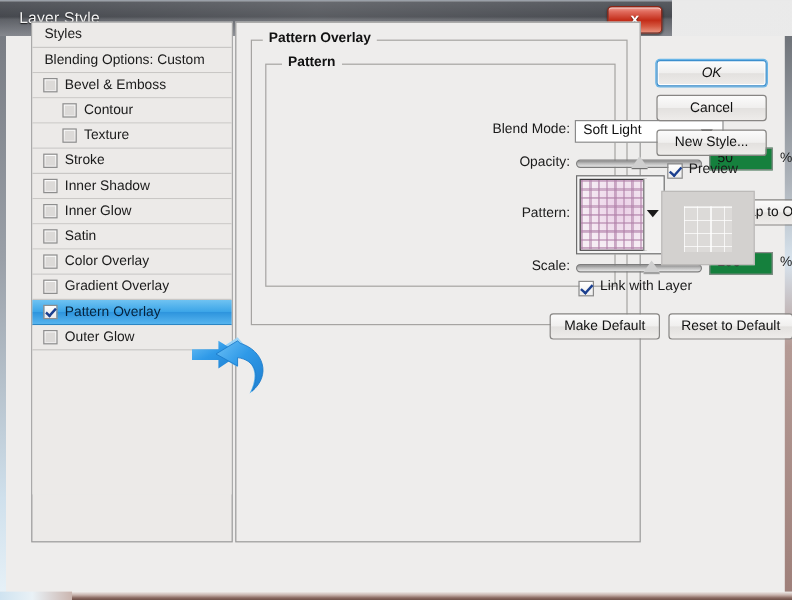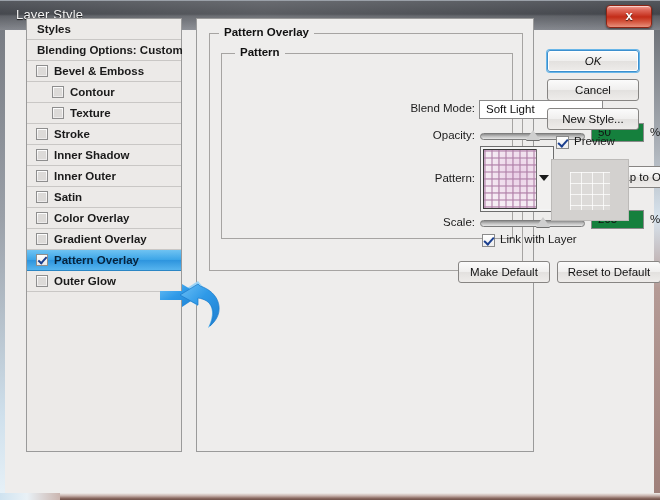--- a/index.html
+++ b/index.html
@@ -11,21 +11,21 @@
     -webkit-font-smoothing:antialiased;
   }
 
   
   #window{
     position:absolute;left:0;top:0;width:660px;height:500px;
     box-sizing:border-box;
     background:linear-gradient(to bottom,#e9e9e9 0%,#eeeeee 100%);
   }
   #titlebar{
-    position:absolute;left:0;top:0;width:660px;height:30px;
+    position:absolute;left:0;top:0;width:560px;height:30px;
     background:linear-gradient(to bottom,#4c4f55 0%,#3a3d43 45%,#54575d 52%,#7d8087 100%);
     border-top:1px solid #9aa0a8;
     box-sizing:border-box;
   }
   #titlebar-inner{
     position:absolute;left:0;top:0;width:660px;height:30px;
     background:linear-gradient(to right,rgba(255,255,255,0.06),rgba(255,255,255,0.16) 40%,rgba(255,255,255,0.04));
   }
   #title-text{
     position:absolute;left:16px;top:6px;
@@ -70,25 +70,24 @@
     position:absolute;left:0;bottom:0;width:660px;height:7px;
     background:linear-gradient(to bottom,#f0eeec 0%,#c8b4ae 40%,#8a6a62 75%,#6f5149 100%);
   }
   #bottom-frame-left{
     position:absolute;left:0;bottom:0;width:60px;height:7px;
     background:linear-gradient(to right,#cfe3f0,#e9f1f6 45%,#cbb6b0);
   }
 
   
   #styles-list{
-    position:absolute;left:26px;top:18px;width:156px;height:434px;
+    position:absolute;left:26px;top:18px;width:168px;height:434px;
     background:#eceae8;
     border:1px solid #9a9a9a;
     box-sizing:border-box;
-    font-weight:bold;
   }
   .list-row{
     position:relative;height:21px;line-height:21px;
     border-bottom:1px solid #c9c7c5;
     background:#eceae8;
     box-sizing:border-box;
     white-space:nowrap;
     cursor:pointer;
   }
   .list-row.header{
@@ -351,21 +350,21 @@
         <div class="list-row lvl0">
           <div class="cb">
             <div class="inner"></div>
           </div>
           <div class="lbl">Inner Shadow</div>
         </div>
         <div class="list-row lvl0">
           <div class="cb">
             <div class="inner"></div>
           </div>
-          <div class="lbl">Inner Outer</div>
+          <div class="lbl">Inner Glow</div>
         </div>
         <div class="list-row lvl0">
           <div class="cb">
             <div class="inner"></div>
           </div>
           <div class="lbl">Satin</div>
         </div>
         <div class="list-row lvl0">
           <div class="cb">
             <div class="inner"></div>

